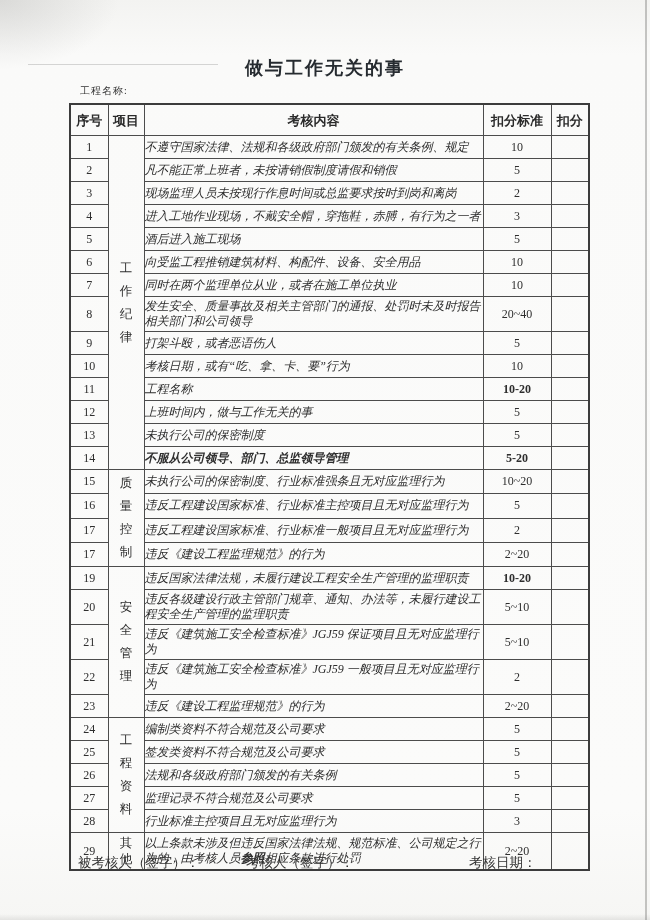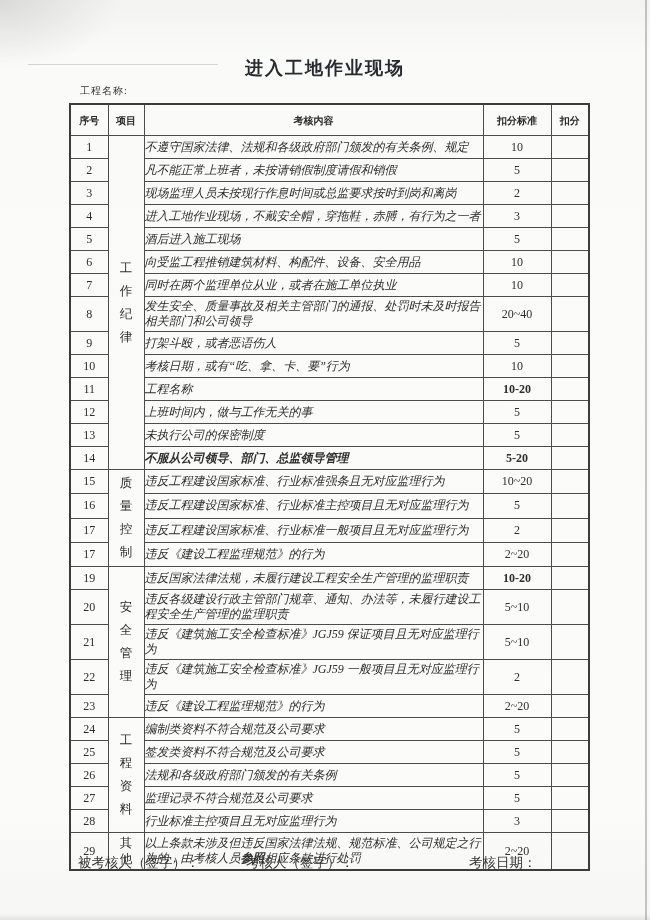--- a/index.html
+++ b/index.html
@@ -34,21 +34,21 @@
     border-collapse:collapse;table-layout:fixed;width:519px;
     border:2px solid #3c3c3c;
     font-size:12px;color:#2e2e2e;
   }
   table.assess td,table.assess th{
     border:1px solid #4c4c4c;
     padding:2px 0;line-height:15px;
     overflow:hidden;
   }
   table.assess thead th{
-    height:26px;font-size:10px;font-weight:bold;text-align:center;color:#2b2b2b;
+    height:26px;font-size:13px;font-weight:bold;text-align:center;color:#2b2b2b;
   }
   table.assess tbody tr{height:23px;}
   td.c-no{text-align:center;}
   td.c-cat{text-align:center;vertical-align:middle;}
   td.c-cat div{line-height:23px;font-size:12.5px;letter-spacing:0;}
   td.cat-compact div{line-height:16px;}
   td.c-content{padding:2px 4px 2px 7px;text-align:left;font-style:italic;}
   td.c-std{text-align:center;}
   td.c-score{background:transparent;}
   .bold{font-weight:bold;}
@@ -61,21 +61,21 @@
 </style>
 </head>
 <body>
 
 <div class="page">
   <div class="corner-shade"></div>
   <div class="scan-line"></div>
   <div class="edge-line"></div>
   <div class="bottom-shade"></div>
 
-  <div class="title">进入工地作业现场</div>
+  <div class="title">做与工作无关的事</div>
   <div class="project-name">工程名称:</div>
 
   <div class="table-wrap">
     <table class="assess">
       <colgroup>
         <col style="width:38px">
         <col style="width:36px">
         <col style="width:339px">
         <col style="width:68px">
         <col style="width:38px">
@@ -181,21 +181,21 @@
             <td class="c-score"></td>
           </tr>
           <tr>
             <td class="c-no">15</td>
             <td class="c-cat" rowspan="4">
               <div>质</div>
               <div>量</div>
               <div>控</div>
               <div>制</div>
             </td>
-            <td class="c-content">违反工程建设国家标准、行业标准强条且无对应监理行为</td>
+            <td class="c-content">未执行公司的保密制度、行业标准强条且无对应监理行为</td>
             <td class="c-std">10~20</td>
             <td class="c-score"></td>
           </tr>
           <tr>
             <td class="c-no">16</td>
             <td class="c-content">违反工程建设国家标准、行业标准主控项目且无对应监理行为</td>
             <td class="c-std">5</td>
             <td class="c-score"></td>
           </tr>
           <tr>

